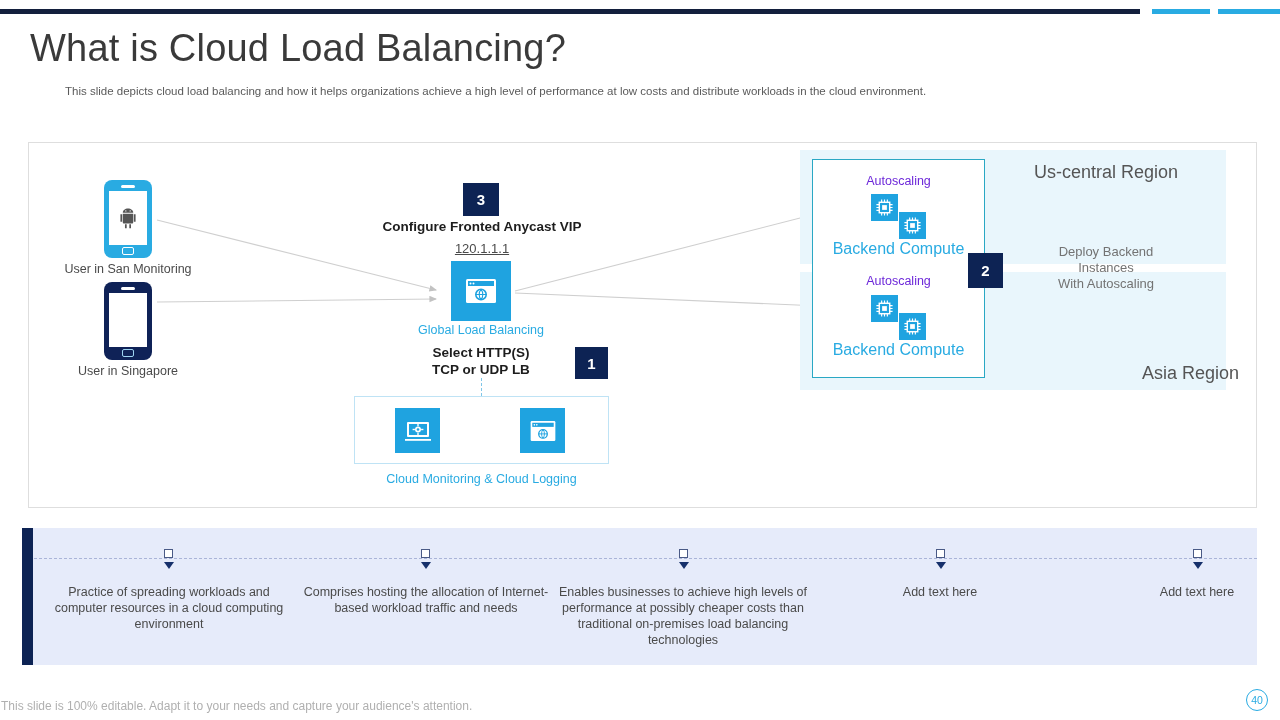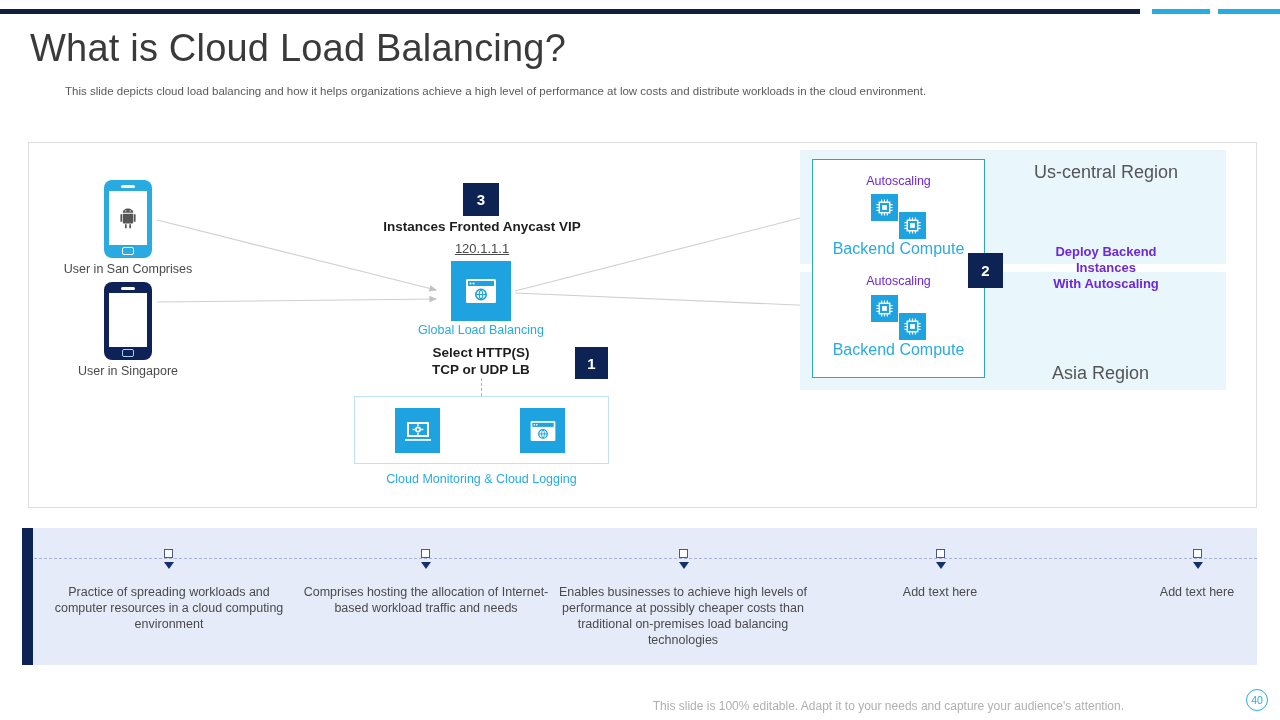--- a/index.html
+++ b/index.html
@@ -124,22 +124,22 @@
     white-space: nowrap; text-align: center;
   }
   .be-label {
     position: absolute; font-size: 16px; color: #29abe2;
     white-space: nowrap; text-align: center;
   }
   .chip { position: absolute; width: 27px; height: 27px; background: #1fa3e0;
           display: flex; align-items: center; justify-content: center; }
   .deploy-text {
     position: absolute; left: 1030px; top: 244px; width: 152px;
-    text-align: center; font-size: 13px; font-weight: bold;
-    color: #6d28d9; line-height: 16px;
+    text-align: center; font-size: 13px; font-weight: normal;
+    color: #737373; line-height: 16px;
   }
 
   
   .callout-band {
     position: absolute; left: 22px; top: 528px; width: 1235px; height: 137px;
     background: #e6ebfa;
   }
   .callout-bar {
     position: absolute; left: 22px; top: 528px; width: 11px; height: 137px;
     background: #0d2354;
@@ -157,22 +157,22 @@
     border-left: 5px solid transparent; border-right: 5px solid transparent;
     border-top: 7px solid #16306b;
   }
   .callout-text {
     position: absolute; text-align: center; font-size: 12.5px;
     color: #4a4a4a; line-height: 16px;
   }
 
   
   .footer-note {
-    position: absolute; left: 8px; top: 699px; width: 1116px;
-    text-align: right; font-size: 12px; color: #b0b0b0;
+    position: absolute; left: 1px; top: 699px; width: 1116px;
+    text-align: left; font-size: 12px; color: #b0b0b0;
   }
   .page-num {
     position: absolute; left: 1246px; top: 689px;
     width: 22px; height: 22px; border-radius: 50%;
     border: 1.6px solid #29abe2; color: #29abe2;
     font-size: 10.5px; display: flex; align-items: center; justify-content: center;
   }
 
   .conn { position: absolute; left: 28px; top: 142px; pointer-events: none; }
 </style>
@@ -205,34 +205,34 @@
     <div class="speaker"></div>
     <div class="screen"></div>
     <div class="home"></div>
     <svg class="droid" width="26" height="26" viewBox="0 0 24 24">
       <path fill="#555" d="M5 8h1.6v7H5zM17.4 8H19v7h-1.6zM7.2 7.6h9.6v8.2a.8.8 0 0 1-.8.8h-8a.8.8 0 0 1-.8-.8zM9.2 17.4h1.6V21H9.2zM13.2 17.4h1.6V21h-1.6z"></path>
       <path fill="#555" d="M7.2 6.6c0-2.2 2.1-3.9 4.8-3.9s4.8 1.7 4.8 3.9z"></path>
       <circle cx="10" cy="5" r=".6" fill="#fff"></circle>
         <circle cx="14" cy="5" r=".6" fill="#fff"></circle>
     </svg>
   </div>
-  <div class="caption">User in San Comprises</div>
+  <div class="caption">User in San Monitoring</div>
 </div>
 
 <div class="device" style="left:104px; top:282px;">
   <div class="phone navy">
     <div class="speaker"></div>
     <div class="screen"></div>
     <div class="home"></div>
   </div>
   <div class="caption">User in Singapore</div>
 </div>
 
 <div class="badge" style="left:463px; top:183px; width:36px; height:33px;">3</div>
-<div class="center-heading" style="left:282px; top:219px; width:400px;">Instances Fronted Anycast VIP</div>
+<div class="center-heading" style="left:282px; top:219px; width:400px;">Configure Fronted Anycast VIP</div>
 <div class="vip-ip" style="left:382px; top:241px; width:200px;">120.1.1.1</div>
 
 <div class="lb-box" style="left:451px; top:261px;">
   <svg width="34" height="28" viewBox="0 0 34 28">
     <rect x="2" y="2" width="30" height="24" rx="1.5" fill="#fff"></rect>
     <rect x="4" y="4" width="26" height="5" fill="#1fa3e0"></rect>
     <circle cx="6.5" cy="6.5" r="1" fill="#fff"></circle>
       <circle cx="9.5" cy="6.5" r="1" fill="#fff"></circle>
     <circle cx="17" cy="17.5" r="5.2" fill="none" stroke="#1fa3e0" stroke-width="1.6"></circle>
     <path d="M11.8 17.5h10.4M17 12.3c2.4 2.8 2.4 7.6 0 10.4M17 12.3c-2.4 2.8-2.4 7.6 0 10.4" stroke="#1fa3e0" stroke-width="1.1" fill="none"></path>
@@ -272,21 +272,21 @@
       <circle cx="17" cy="17.5" r="5.2" fill="none" stroke="#1fa3e0" stroke-width="1.6"></circle>
       <path d="M11.8 17.5h10.4M17 12.3c2.4 2.8 2.4 7.6 0 10.4M17 12.3c-2.4 2.8-2.4 7.6 0 10.4" stroke="#1fa3e0" stroke-width="1.1" fill="none"></path>
     </svg>
   </div>
 </div>
 <div class="monitor-label">Cloud Monitoring &amp; Cloud Logging</div>
 
 <div class="region-panel" style="left:800px; top:150px; width:426px; height:114px;"></div>
 <div class="region-panel" style="left:800px; top:272px; width:426px; height:118px;"></div>
 <div class="region-name" style="left:1030px; top:162px; width:152px; text-align:center;">Us-central Region</div>
-<div class="region-name" style="left:1052px; top:363px; width:152px; text-align:left;">Asia Region</div>
+<div class="region-name" style="left:1087px; top:363px; width:152px; text-align:right;">Asia Region</div>
 
 <div class="backend-frame"></div>
 
 <div class="auto-label" style="left:812px; top:174px; width:173px;">Autoscaling</div>
 <div class="chip" style="left:871px; top:194px;">
   <svg width="19" height="19" viewBox="0 0 20 20">
     <rect x="4.5" y="4.5" width="11" height="11" fill="none" stroke="#fff" stroke-width="1.5"></rect>
     <rect x="7.5" y="7.5" width="5" height="5" fill="#fff"></rect>
     <g stroke="#fff" stroke-width="1.2">
       <path d="M7 1.5v3M10 1.5v3M13 1.5v3M7 15.5v3M10 15.5v3M13 15.5v3"></path>

